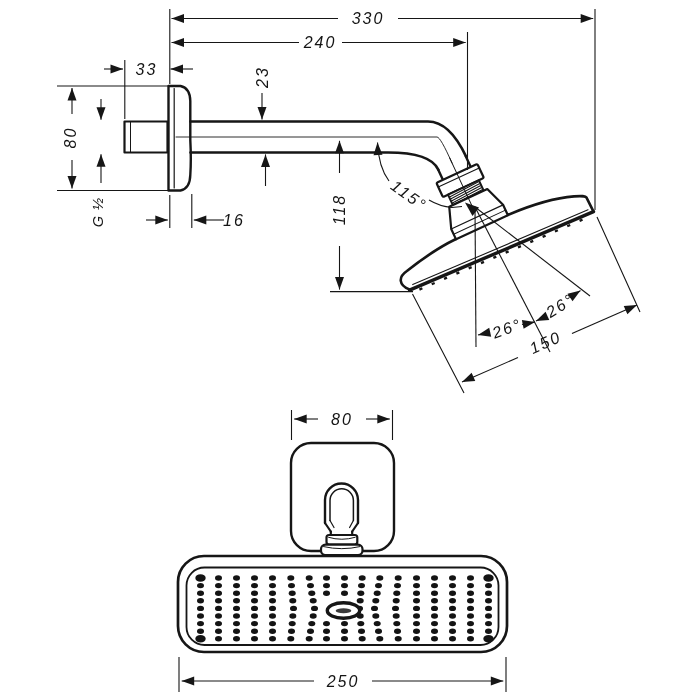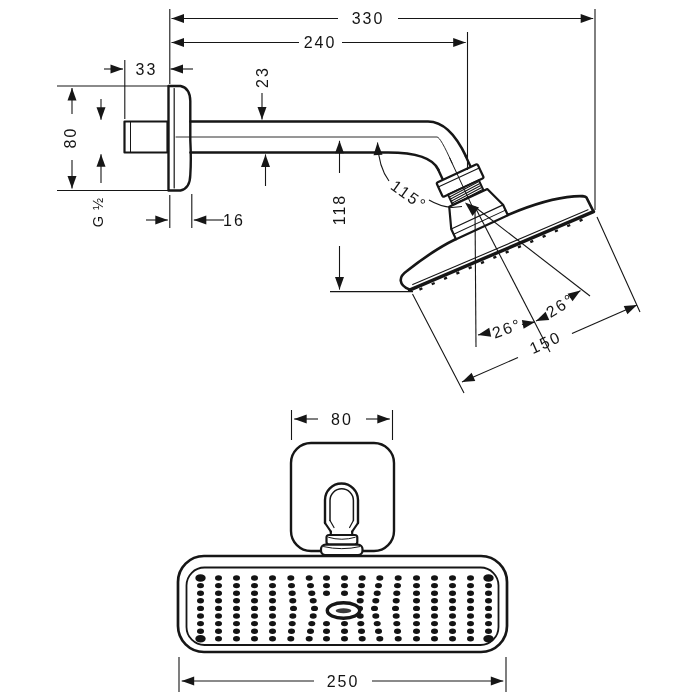--- a/index.html
+++ b/index.html
@@ -1,16 +1,16 @@
 <!DOCTYPE html>
 <html><head>
 <meta charset="utf-8">
 <style>
   html,body{margin:0;padding:0;background:#fff;}
-  #page{width:684px;height:700px;background:#fff;position:relative;overflow:hidden;}
+  #page{width:684px;height:700px;background:#fff;position:relative;overflow:hidden;font-style:italic;}
   svg{display:block;}
   text{font-family:"Liberation Sans",sans-serif;font-size:16px;fill:#141414;letter-spacing:2px;}
   text.frac{font-size:14.5px;letter-spacing:1px;}
   .obj{stroke:#161616;fill:none;stroke-linecap:round;stroke-linejoin:round;}
   .w34{stroke-width:3.4}.w27{stroke-width:2.7}.w26{stroke-width:2.6}.w24{stroke-width:2.4}
   .w22{stroke-width:2.2}.w20{stroke-width:2}.w18{stroke-width:1.8}.w15{stroke-width:1.5}
   .w12{stroke-width:1.2}.w11{stroke-width:1.1}.w10{stroke-width:1}.w09{stroke-width:0.9}
   .dim{stroke:#161616;stroke-width:1.1;fill:none;}
   .wf{fill:#ffffff;}
   .arrfill{fill:#161616;stroke:none;}

